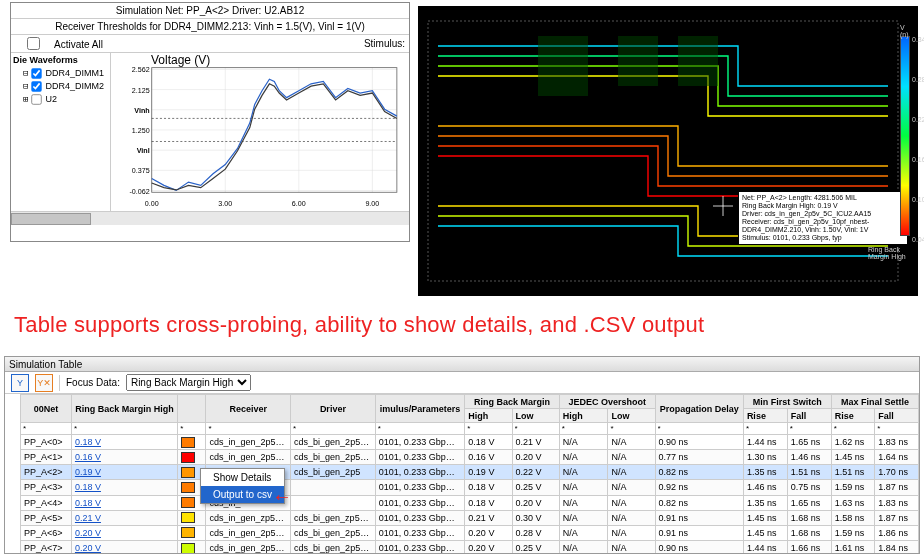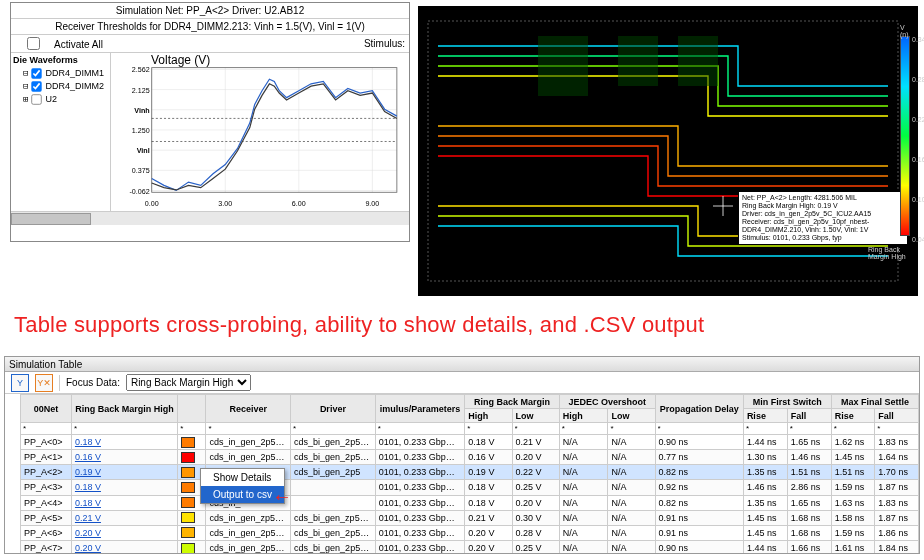--- a/index.html
+++ b/index.html
@@ -310,21 +310,21 @@
             <td><span class="swatch" style="background:#ff7b00"></span></td>
             <td>cds_in_</td>
             <td></td>
             <td>0101, 0.233 Gbp…</td>
             <td>0.18 V</td>
             <td>0.25 V</td>
             <td>N/A</td>
             <td>N/A</td>
             <td>0.92 ns</td>
             <td>1.46 ns</td>
-            <td>2.86 ns</td>
+            <td>0.75 ns</td>
             <td>1.59 ns</td>
             <td>1.87 ns</td>
           </tr>
           <tr>
             <td>PP_A&lt;4&gt;</td>
             <td class="link"><span class="link">0.18 V</span></td>
             <td><span class="swatch" style="background:#ff7b00"></span></td>
             <td>cds_in_</td>
             <td></td>
             <td>0101, 0.233 Gbp…</td>

